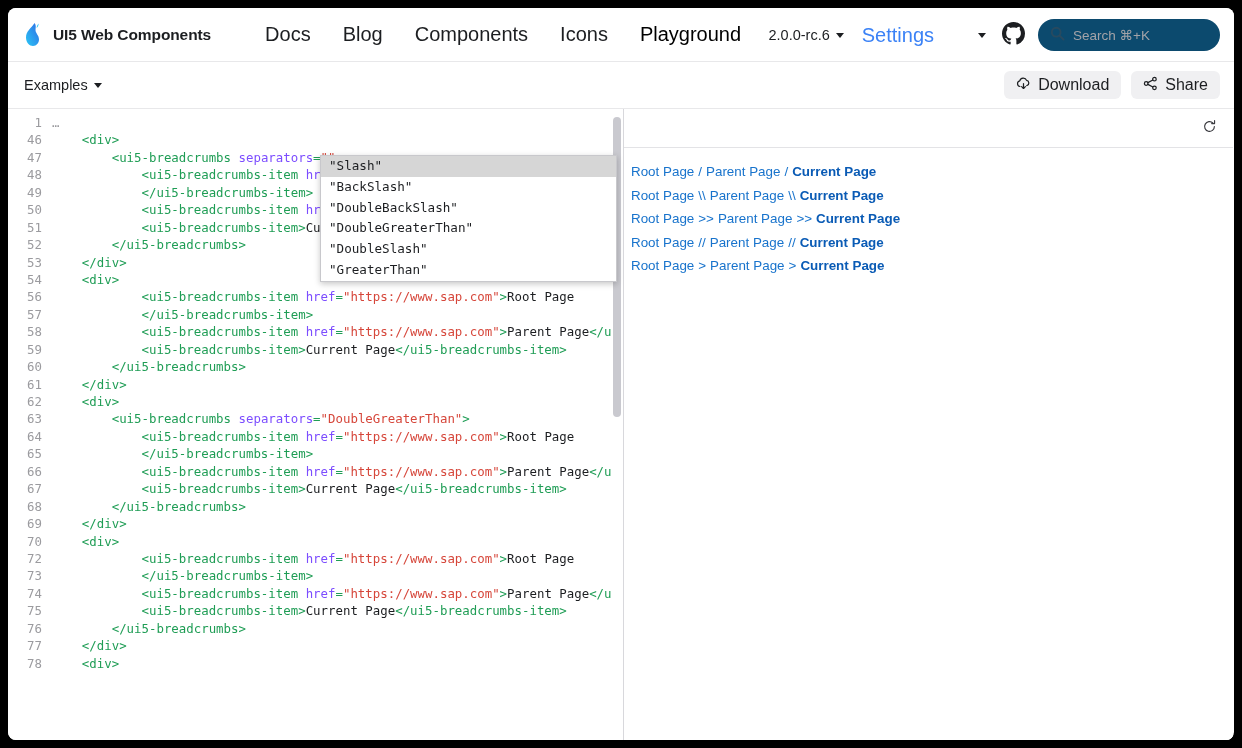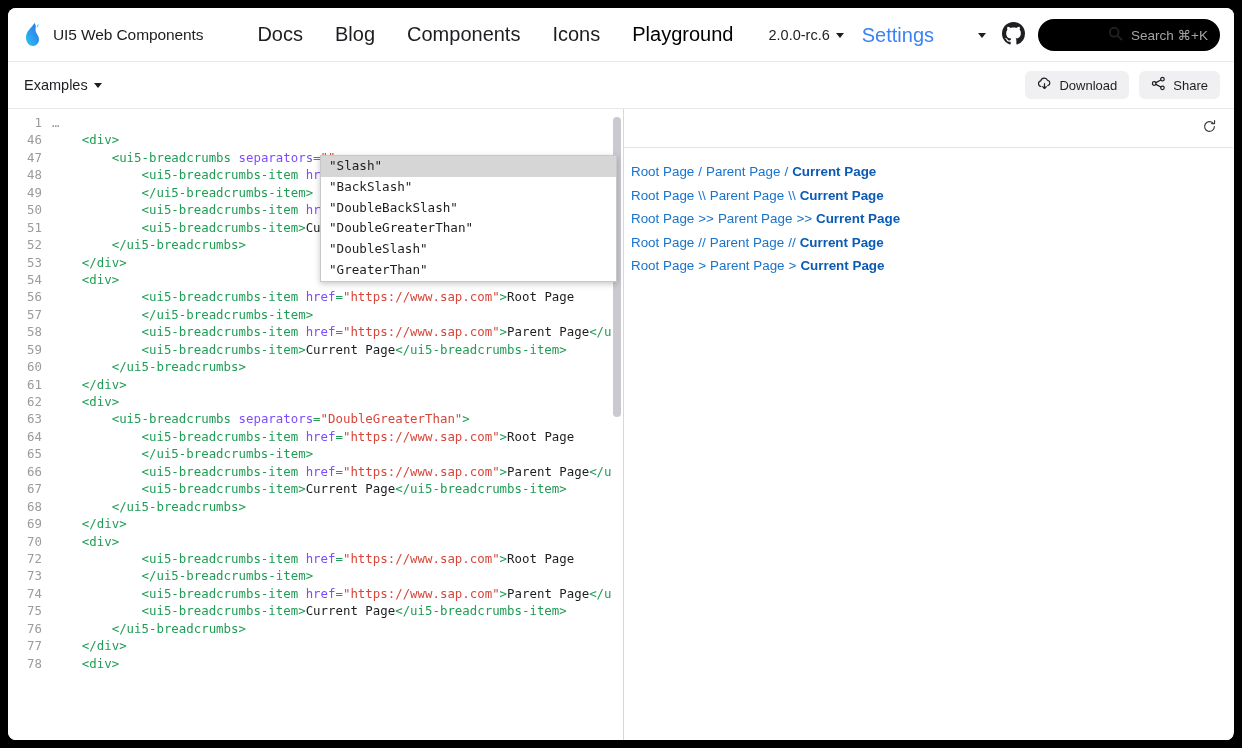--- a/index.html
+++ b/index.html
@@ -16,21 +16,21 @@
 
   
   .topnav{
     position:absolute;left:0;top:0;width:1226px;height:54px;
     background:#ffffff;border-bottom:1px solid #e8e8ea;
     display:flex;align-items:center;box-sizing:border-box;
   }
   .brand{display:flex;align-items:center;margin-left:14px;}
   .brand-logo{width:22px;height:26px;display:block;}
   .brand-name{
-    font-size:15.5px;font-weight:normal;color:#1c1e21;margin-left:9px;letter-spacing:-0.1px;
+    font-size:15.5px;font-weight:bold;color:#1c1e21;margin-left:9px;letter-spacing:-0.1px;
   }
   .nav-links{display:flex;align-items:center;margin-left:38px;gap:0px;}
   .nav-link{
     font-size:20px;color:#1c1e21;padding:0 16px;text-decoration:none;white-space:nowrap;
   }
   .nav-link.active{color:#000000;}
   .nav-right{
     position:absolute;right:14px;top:0;height:54px;display:flex;align-items:center;gap:0;
   }
   .ver-sel{
@@ -39,38 +39,38 @@
   .settings-sel{
     display:flex;align-items:center;font-size:20px;color:#3b82f6;margin-right:14px;white-space:nowrap;gap:38px;
   }
   .caret{
     display:inline-block;width:0;height:0;margin-left:6px;
     border-left:4.5px solid transparent;border-right:4.5px solid transparent;
     border-top:5.5px solid #1c1e21;
   }
   .gh-btn{width:26px;height:26px;display:flex;align-items:center;justify-content:center;margin-right:12px;}
   .search-box{
-    width:182px;height:32px;border-radius:16px;background:#000000;
-    display:flex;align-items:center;padding:0 12px;box-sizing:border-box;justify-content:flex-end;
+    width:182px;height:32px;border-radius:16px;background:#0c4a6e;
+    display:flex;align-items:center;padding:0 12px;box-sizing:border-box;
   }
   .search-box .mag{flex:0 0 auto;margin-right:8px;opacity:.45;}
   .search-ph{font-size:13.5px;color:#a3a3a8;}
 
   
   .subbar{
     position:absolute;left:0;top:54px;width:1226px;height:46px;
     background:#ffffff;display:flex;align-items:center;box-sizing:border-box;
   }
   .examples-sel{
     margin-left:16px;font-size:14.5px;color:#1c1e21;display:flex;align-items:center;
   }
   .subbar-right{position:absolute;right:14px;top:0;height:46px;display:flex;align-items:center;gap:10px;}
   .pill-btn{
     height:28px;border-radius:6px;background:#f0f0f2;display:flex;align-items:center;
-    padding:0 12px;font-size:13px;color:#1c1e21;box-sizing:border-box;white-space:nowrap;
+    padding:0 12px;font-size:16px;color:#1c1e21;box-sizing:border-box;white-space:nowrap;
   }
   .pill-btn svg{margin-right:7px;}
 
   
   .main{
     position:absolute;left:0;top:100px;width:1226px;height:632px;
     display:flex;box-sizing:border-box;border-top:1px solid #e8e8ea;
   }
   .left-pane{
     position:relative;width:616px;height:632px;background:#ffffff;

